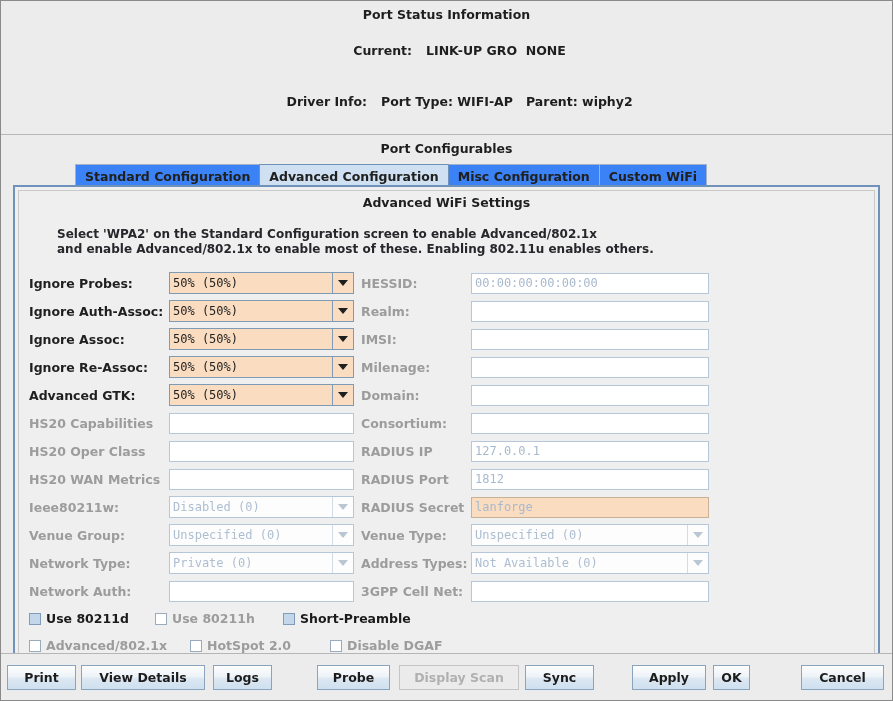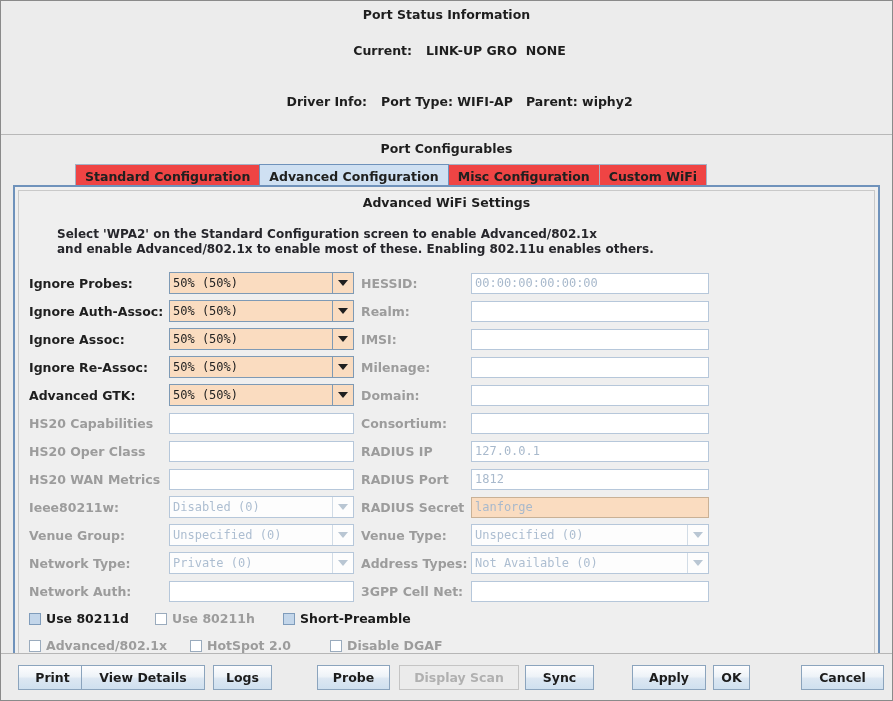--- a/index.html
+++ b/index.html
@@ -118,21 +118,21 @@
     position: relative;
     z-index: 3;
   }
   .tab {
     height: 21px;
     box-sizing: border-box;
     padding: 2px 9px 0 9px;
     font-size: 12.5px;
     font-weight: bold;
     color: #20201f;
-    background: #ef4444;
+    background: #3b82f6;
     border: 1px solid #a3b2c6;
     border-bottom: none;
     border-radius: 0;
     display: flex;
     align-items: center;
     margin-right: -1px;
     position: relative;
   }
   .tab.selected {
     background: #cfe0f2;
@@ -577,21 +577,21 @@
                 <span class="cbtext">802.11u UESA</span>
               </div>
             </div>
           </div>
       </div>
     </div>
   </div>
 
   <div class="bottombar">
     <div class="btnrow" id="button-row">
-        <div class="btn" style="left: 17px; width: 69px;">Print</div>
+        <div class="btn" style="left: 6px; width: 69px;">Print</div>
         <div class="btn" style="left: 80px; width: 124px;">View Details</div>
         <div class="btn" style="left: 212px; width: 59px;">Logs</div>
         <div class="btn" style="left: 316px; width: 73px;">Probe</div>
         <div class="btn disabled" style="left: 398px; width: 120px;">Display Scan</div>
         <div class="btn" style="left: 524px; width: 69px;">Sync</div>
         <div class="btn" style="left: 631px; width: 74px;">Apply</div>
         <div class="btn" style="left: 712px; width: 37px;">OK</div>
         <div class="btn" style="left: 800px; width: 83px;">Cancel</div>
       </div>
   </div>

